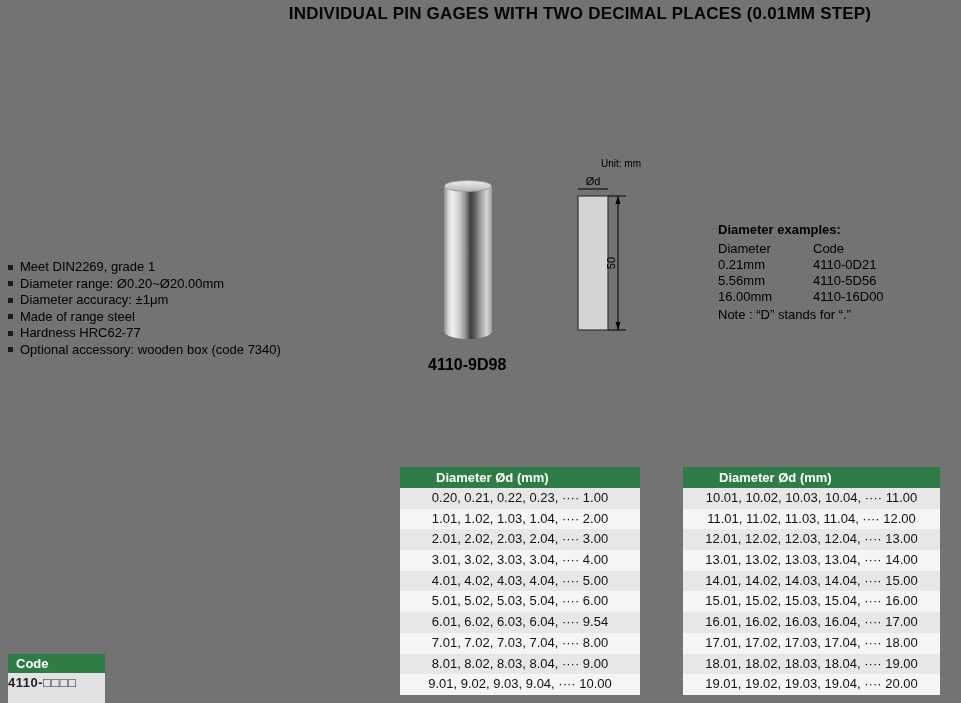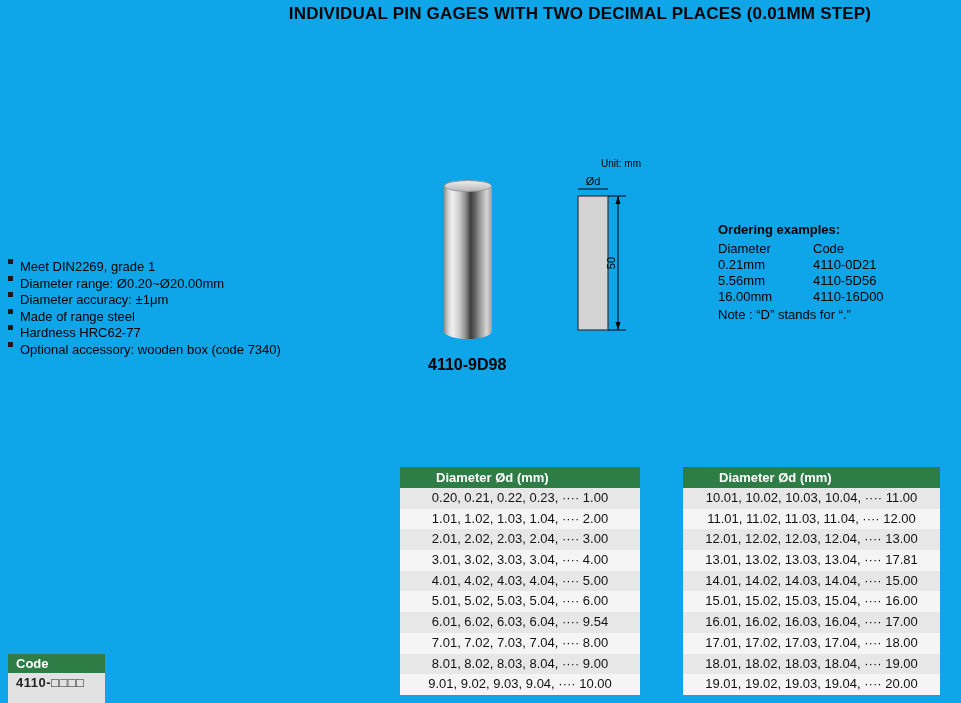--- a/index.html
+++ b/index.html
@@ -1,31 +1,31 @@
 <!DOCTYPE html>
 <html style="--green: #2e7d46;"><head>
 <meta charset="utf-8">
 <style>
   :root { --green: #2e7d46; }
   * { margin:0; padding:0; box-sizing:border-box; }
   body { background:#ffffff; }
   .page {
-    position:relative; width:961px; height:703px; background:#0ea5e9;
+    position:relative; width:961px; height:703px; background:#737373;
     font-family:"Liberation Sans", sans-serif; color:#000; overflow:hidden;
   }
 
   
   .title {
     position:absolute; left:200px; top:4px; width:760px;
     text-align:center; font-size:17px; font-weight:bold; letter-spacing:0.2px; color:#050505;
   }
 
   
   .features { position:absolute; left:8px; top:259px; list-style:none; }
-  .feature { display:flex; align-items:flex-start; gap:7px; font-size:13px; line-height:16.5px; white-space:nowrap; }
+  .feature { display:flex; align-items:center; gap:7px; font-size:13px; line-height:16.5px; white-space:nowrap; }
   .sq { width:5px; height:5px; background:#1a1a1a; flex:0 0 auto; }
 
   
   .pin-cap {
     position:absolute; left:444px; top:180px; width:48px; height:12px;
     border-radius:50%; background:linear-gradient(180deg,#ececec,#b9b9b9);
     border:1px solid #9a9a9a;
   }
   .pin-body {
     position:absolute; left:444px; top:186px; width:48px; height:153px;
@@ -41,21 +41,21 @@
   
   .ordering { position:absolute; left:718px; top:222px; font-size:13px; line-height:16px; }
   .ordering-title { font-weight:bold; margin-bottom:3px; }
   .ordering-head, .ordering-row { display:flex; }
   .od { width:95px; }
   .ordering-note { margin-top:2px; white-space:nowrap; }
 
   
   .code-block { position:absolute; left:8px; top:654px; width:97px; font-size:13px; }
   .code-head { background:var(--green); color:#fff; font-weight:bold; height:19px; line-height:19px; padding-left:8px; }
-  .code-value { background:#e2e2e2; font-weight:bold; height:30px; line-height:20px; padding-left:8px; letter-spacing:0.5px; }
+  .code-value { background:#e2e2e2; font-weight:bold; height:30px; line-height:20px; letter-spacing:0.5px; }
   .code-value { color:#222; }
 
   
   .dtable { position:absolute; top:467px; }
   .dtable-left { left:400px; width:240px; }
   .dtable-right { left:683px; width:257px; }
   .dhead {
     background:var(--green); color:#fff; font-weight:bold; font-size:13px;
     height:21px; line-height:21px; padding-left:36px;
   }
@@ -109,21 +109,21 @@
     <rect x="18" y="24" width="30" height="134" fill="#d4d4d4" stroke="#333" stroke-width="1.2"></rect>
     <line x1="48" y1="24" x2="66" y2="24" stroke="#000" stroke-width="1"></line>
     <line x1="48" y1="158" x2="66" y2="158" stroke="#000" stroke-width="1"></line>
     <line x1="58" y1="24" x2="58" y2="158" stroke="#000" stroke-width="1"></line>
     <polygon points="58,24 55.5,32 60.5,32" fill="#000"></polygon>
     <polygon points="58,158 55.5,150 60.5,150" fill="#000"></polygon>
     <text x="52" y="94" font-size="11" text-anchor="middle" fill="#000" transform="rotate(-90 52 91)">50</text>
   </svg>
 
   <div class="ordering">
-    <div class="ordering-title">Ordering examples:</div>
+    <div class="ordering-title">Diameter examples:</div>
     <div class="ordering-head">
       <span class="od">Diameter</span>
       <span class="oc">Code</span>
     </div>
     <div>
         <div class="ordering-row">
         <span class="od">0.21mm</span>
         <span class="oc">4110-0D21</span>
       </div>
         <div class="ordering-row">
@@ -185,21 +185,21 @@
         <div class="drow">
         <span>10.01, 10.02, 10.03, 10.04, ···· 11.00</span>
       </div>
         <div class="drow">
         <span>11.01, 11.02, 11.03, 11.04, ···· 12.00</span>
       </div>
         <div class="drow">
         <span>12.01, 12.02, 12.03, 12.04, ···· 13.00</span>
       </div>
         <div class="drow">
-        <span>13.01, 13.02, 13.03, 13.04, ···· 17.81</span>
+        <span>13.01, 13.02, 13.03, 13.04, ···· 14.00</span>
       </div>
         <div class="drow">
         <span>14.01, 14.02, 14.03, 14.04, ···· 15.00</span>
       </div>
         <div class="drow">
         <span>15.01, 15.02, 15.03, 15.04, ···· 16.00</span>
       </div>
         <div class="drow">
         <span>16.01, 16.02, 16.03, 16.04, ···· 17.00</span>
       </div>

